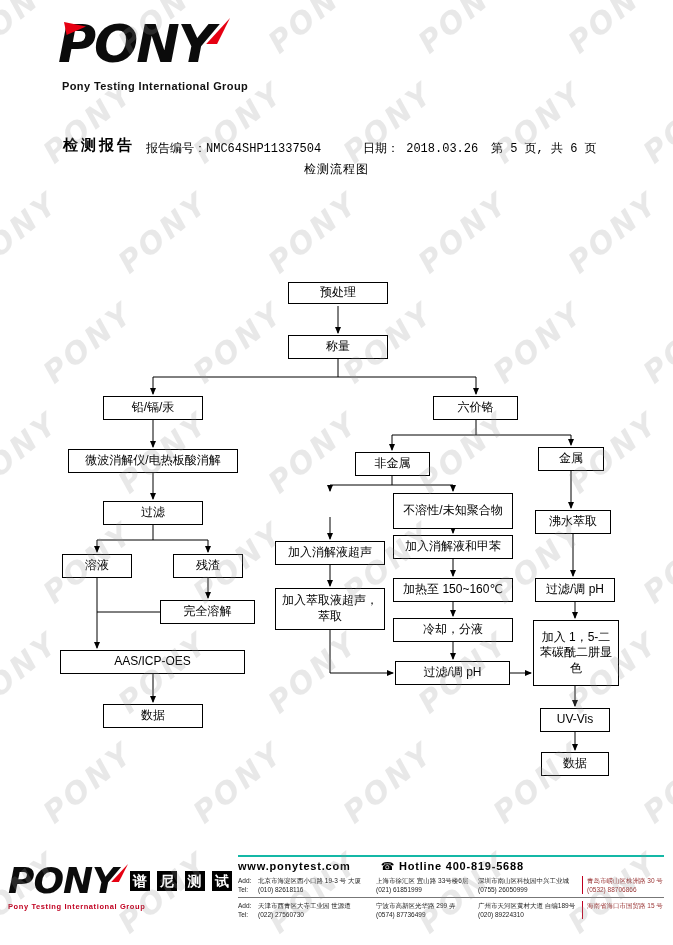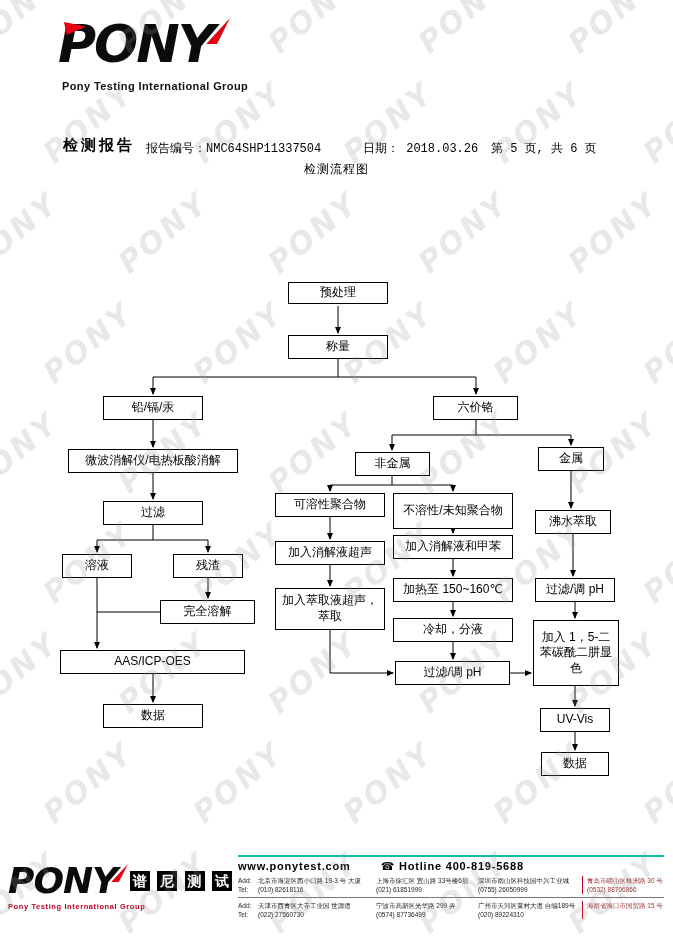--- a/index.html
+++ b/index.html
@@ -135,21 +135,20 @@
     <div class="box" style="left:433px;top:396px;width:85px;height:24px">六价铬</div>
     <div class="box" style="left:68px;top:449px;width:170px;height:24px">微波消解仪/电热板酸消解</div>
     <div class="box" style="left:103px;top:501px;width:100px;height:24px">过滤</div>
     <div class="box" style="left:62px;top:554px;width:70px;height:24px">溶液</div>
     <div class="box" style="left:173px;top:554px;width:70px;height:24px">残渣</div>
     <div class="box" style="left:160px;top:600px;width:95px;height:24px">完全溶解</div>
     <div class="box" style="left:60px;top:650px;width:185px;height:24px">AAS/ICP-OES</div>
     <div class="box" style="left:103px;top:704px;width:100px;height:24px">数据</div>
     <div class="box" style="left:355px;top:452px;width:75px;height:24px">非金属</div>
     <div class="box" style="left:538px;top:447px;width:66px;height:24px">金属</div>
-    <div class="box" style="left:275px;top:493px;width:110px;height:24px">可溶性聚合物</div>
     <div class="box" style="left:393px;top:493px;width:120px;height:36px">不溶性/未知聚合物</div>
     <div class="box" style="left:275px;top:588px;width:110px;height:42px">加入萃取液超声，萃取</div>
     <div class="box" style="left:275px;top:541px;width:110px;height:24px">加入消解液超声</div>
     <div class="box" style="left:393px;top:535px;width:120px;height:24px">加入消解液和甲苯</div>
     <div class="box" style="left:393px;top:578px;width:120px;height:24px">加热至 150~160℃</div>
     <div class="box" style="left:393px;top:618px;width:120px;height:24px">冷却，分液</div>
     <div class="box" style="left:395px;top:661px;width:115px;height:24px">过滤/调 pH</div>
     <div class="box" style="left:535px;top:510px;width:76px;height:24px">沸水萃取</div>
     <div class="box" style="left:535px;top:578px;width:80px;height:24px">过滤/调 pH</div>
     <div class="box" style="left:533px;top:620px;width:86px;height:66px">加入 1，5-二苯碳酰二肼显色</div>

